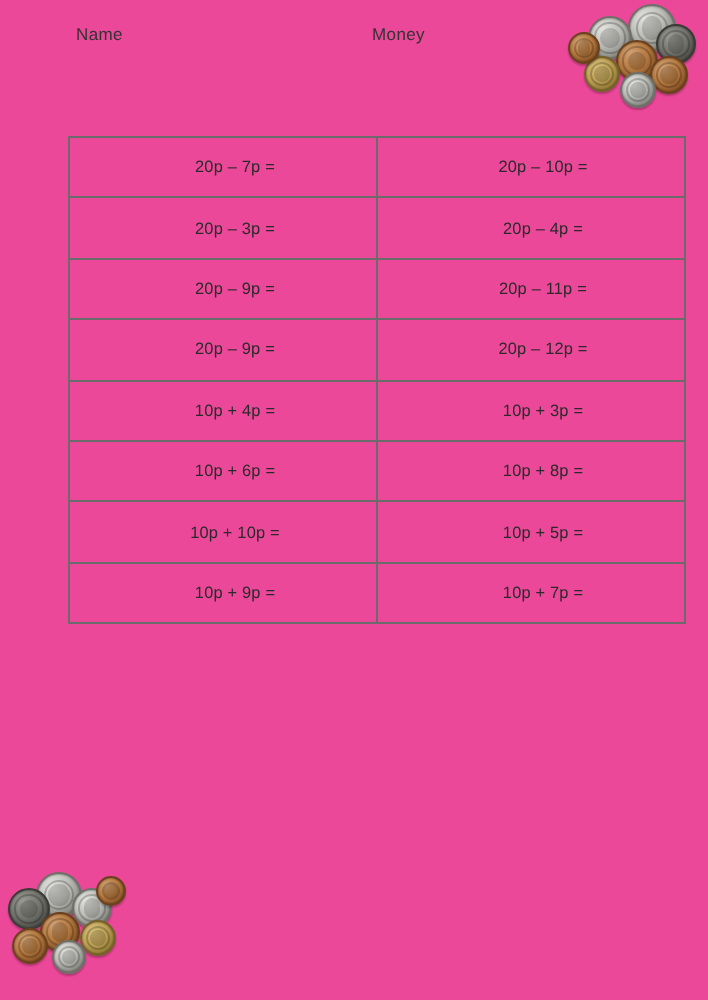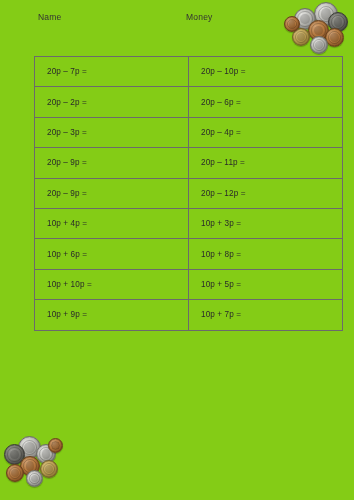--- a/index.html
+++ b/index.html
@@ -14,21 +14,21 @@
     overflow: hidden;
     font-family: "Liberation Sans", sans-serif;
     color: #222222;
   }
 
   .page {
     position: absolute;
     left: 0; top: 0;
     width: 354px;
     height: 500px;
-    background: #84cc16;
+    background: #ec4899;
   }
 
   
   .header {
     position: absolute;
     left: 0;
     top: 12px;
     width: 354px;
     height: 22px;
   }
@@ -47,24 +47,25 @@
     font-size: 8.5px;
     letter-spacing: 0.2px;
     color: #333;
     padding-left: 36px;
   }
 
   
   .worksheet {
     position: absolute;
     left: 34px;
-    top: 56px;
+    top: 68px;
     width: 282px;
     border-collapse: collapse;
     table-layout: fixed;
+    text-align: center;
   }
   .worksheet td {
     border: 1px solid #6b6b6b;
     height: 29.4px;
     padding: 0 0 0 12px;
     font-size: 8.2px;
     color: #2a2a2a;
     vertical-align: middle;
     letter-spacing: 0.1px;
   }
@@ -143,24 +144,20 @@
     <span class="money-label">Money</span>
   </div>
 
   <table class="worksheet">
     <tbody>
       <tr>
         <td class="col-left">20p – 7p =</td>
         <td class="col-right">20p – 10p =</td>
       </tr>
       <tr>
-        <td class="col-left">20p – 2p =</td>
-        <td class="col-right">20p – 6p =</td>
-      </tr>
-      <tr>
         <td class="col-left">20p – 3p  =</td>
         <td class="col-right">20p – 4p =</td>
       </tr>
       <tr>
         <td class="col-left">20p – 9p =</td>
         <td class="col-right">20p – 11p =</td>
       </tr>
       <tr>
         <td class="col-left">20p – 9p =</td>
         <td class="col-right">20p – 12p =</td>

